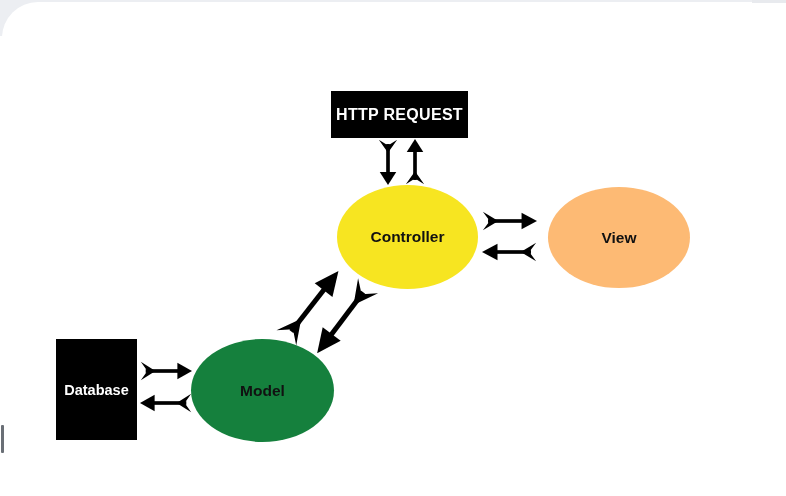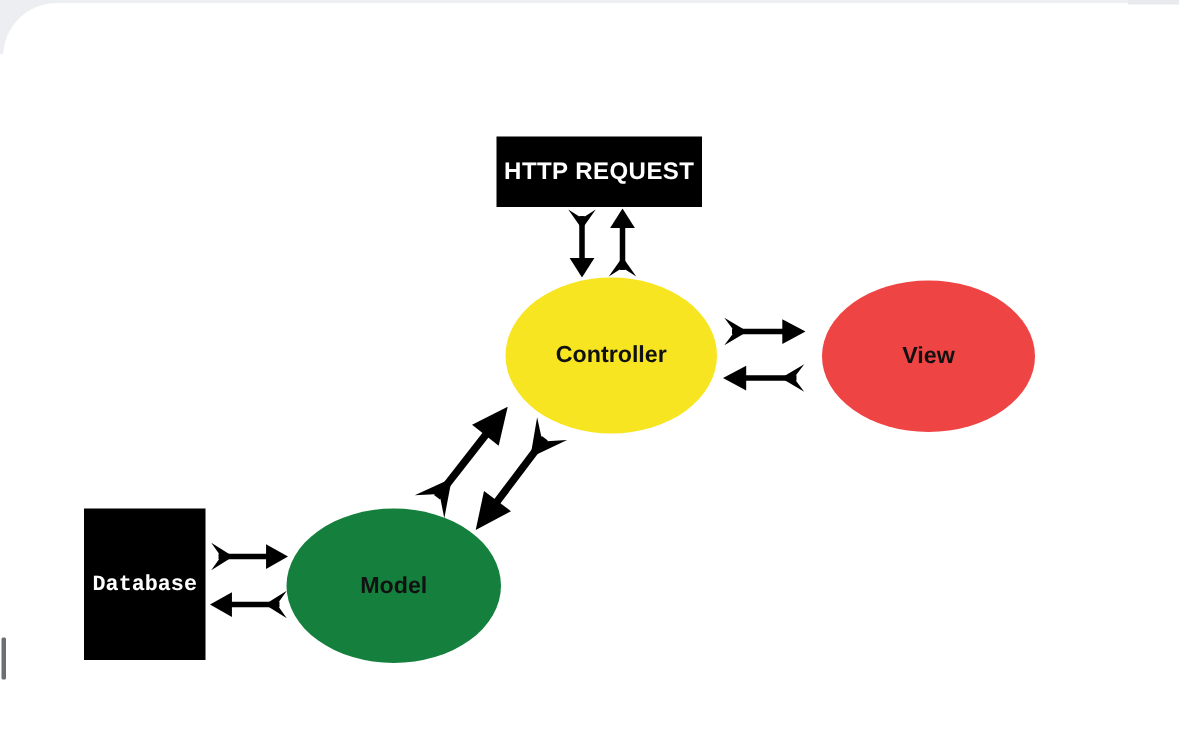--- a/index.html
+++ b/index.html
@@ -19,23 +19,23 @@
   .top-right-strip { position: absolute; top: 0; left: 752px; width: 34px; height: 3px; background: #e8eaee; }
   .left-bar { position: absolute; left: 1px; top: 425px; width: 3px; height: 28px; background: #6a6f76; border-radius: 1px; }
 
   
   .node { position: absolute; display: flex; align-items: center; justify-content: center; text-align: center; font-weight: 700; }
   .rect-node { background: #000000; color: #ffffff; }
   .ellipse { border-radius: 50%; color: #111111; }
 
   .http-box   { left: 331px; top: 91px;  width: 137px; height: 47px; font-size: 16px; letter-spacing: 0.3px; }
   .controller { left: 337px; top: 185px; width: 141px; height: 104px; background: #f7e521; font-size: 15.5px; }
-  .view       { left: 548px; top: 187px; width: 142px; height: 101px; background: #ef4444; font-size: 15.5px; }
+  .view       { left: 548px; top: 187px; width: 142px; height: 101px; background: #fdba74; font-size: 15.5px; }
   .model      { left: 191px; top: 339px; width: 143px; height: 103px; background: #15803d; font-size: 15.5px; }
-  .database   { left: 56px;  top: 339px; width: 81px;  height: 101px; font-size: 14.5px; font-family: Liberation Mono, monospace; }
+  .database   { left: 56px;  top: 339px; width: 81px;  height: 101px; font-size: 14.5px; }
 
   
   .arrow { position: absolute; }
   .arrow svg { display: block; width: 100%; height: 100%; }
   .a-http-down { left: 365px; top: 151px; width: 46px; height: 22px; transform: rotate(90deg); }
   .a-http-up   { left: 392px; top: 151px; width: 46px; height: 22px; transform: rotate(-90deg); }
   .a-cv-right  { left: 482px; top: 210px; width: 55px; height: 22px; }
   .a-vc-left   { left: 482px; top: 241px; width: 55px; height: 22px; transform: rotate(180deg); }
   .a-db-right  { left: 140px; top: 360px; width: 52px; height: 22px; }
   .a-db-left   { left: 140px; top: 392px; width: 52px; height: 22px; transform: rotate(180deg); }

